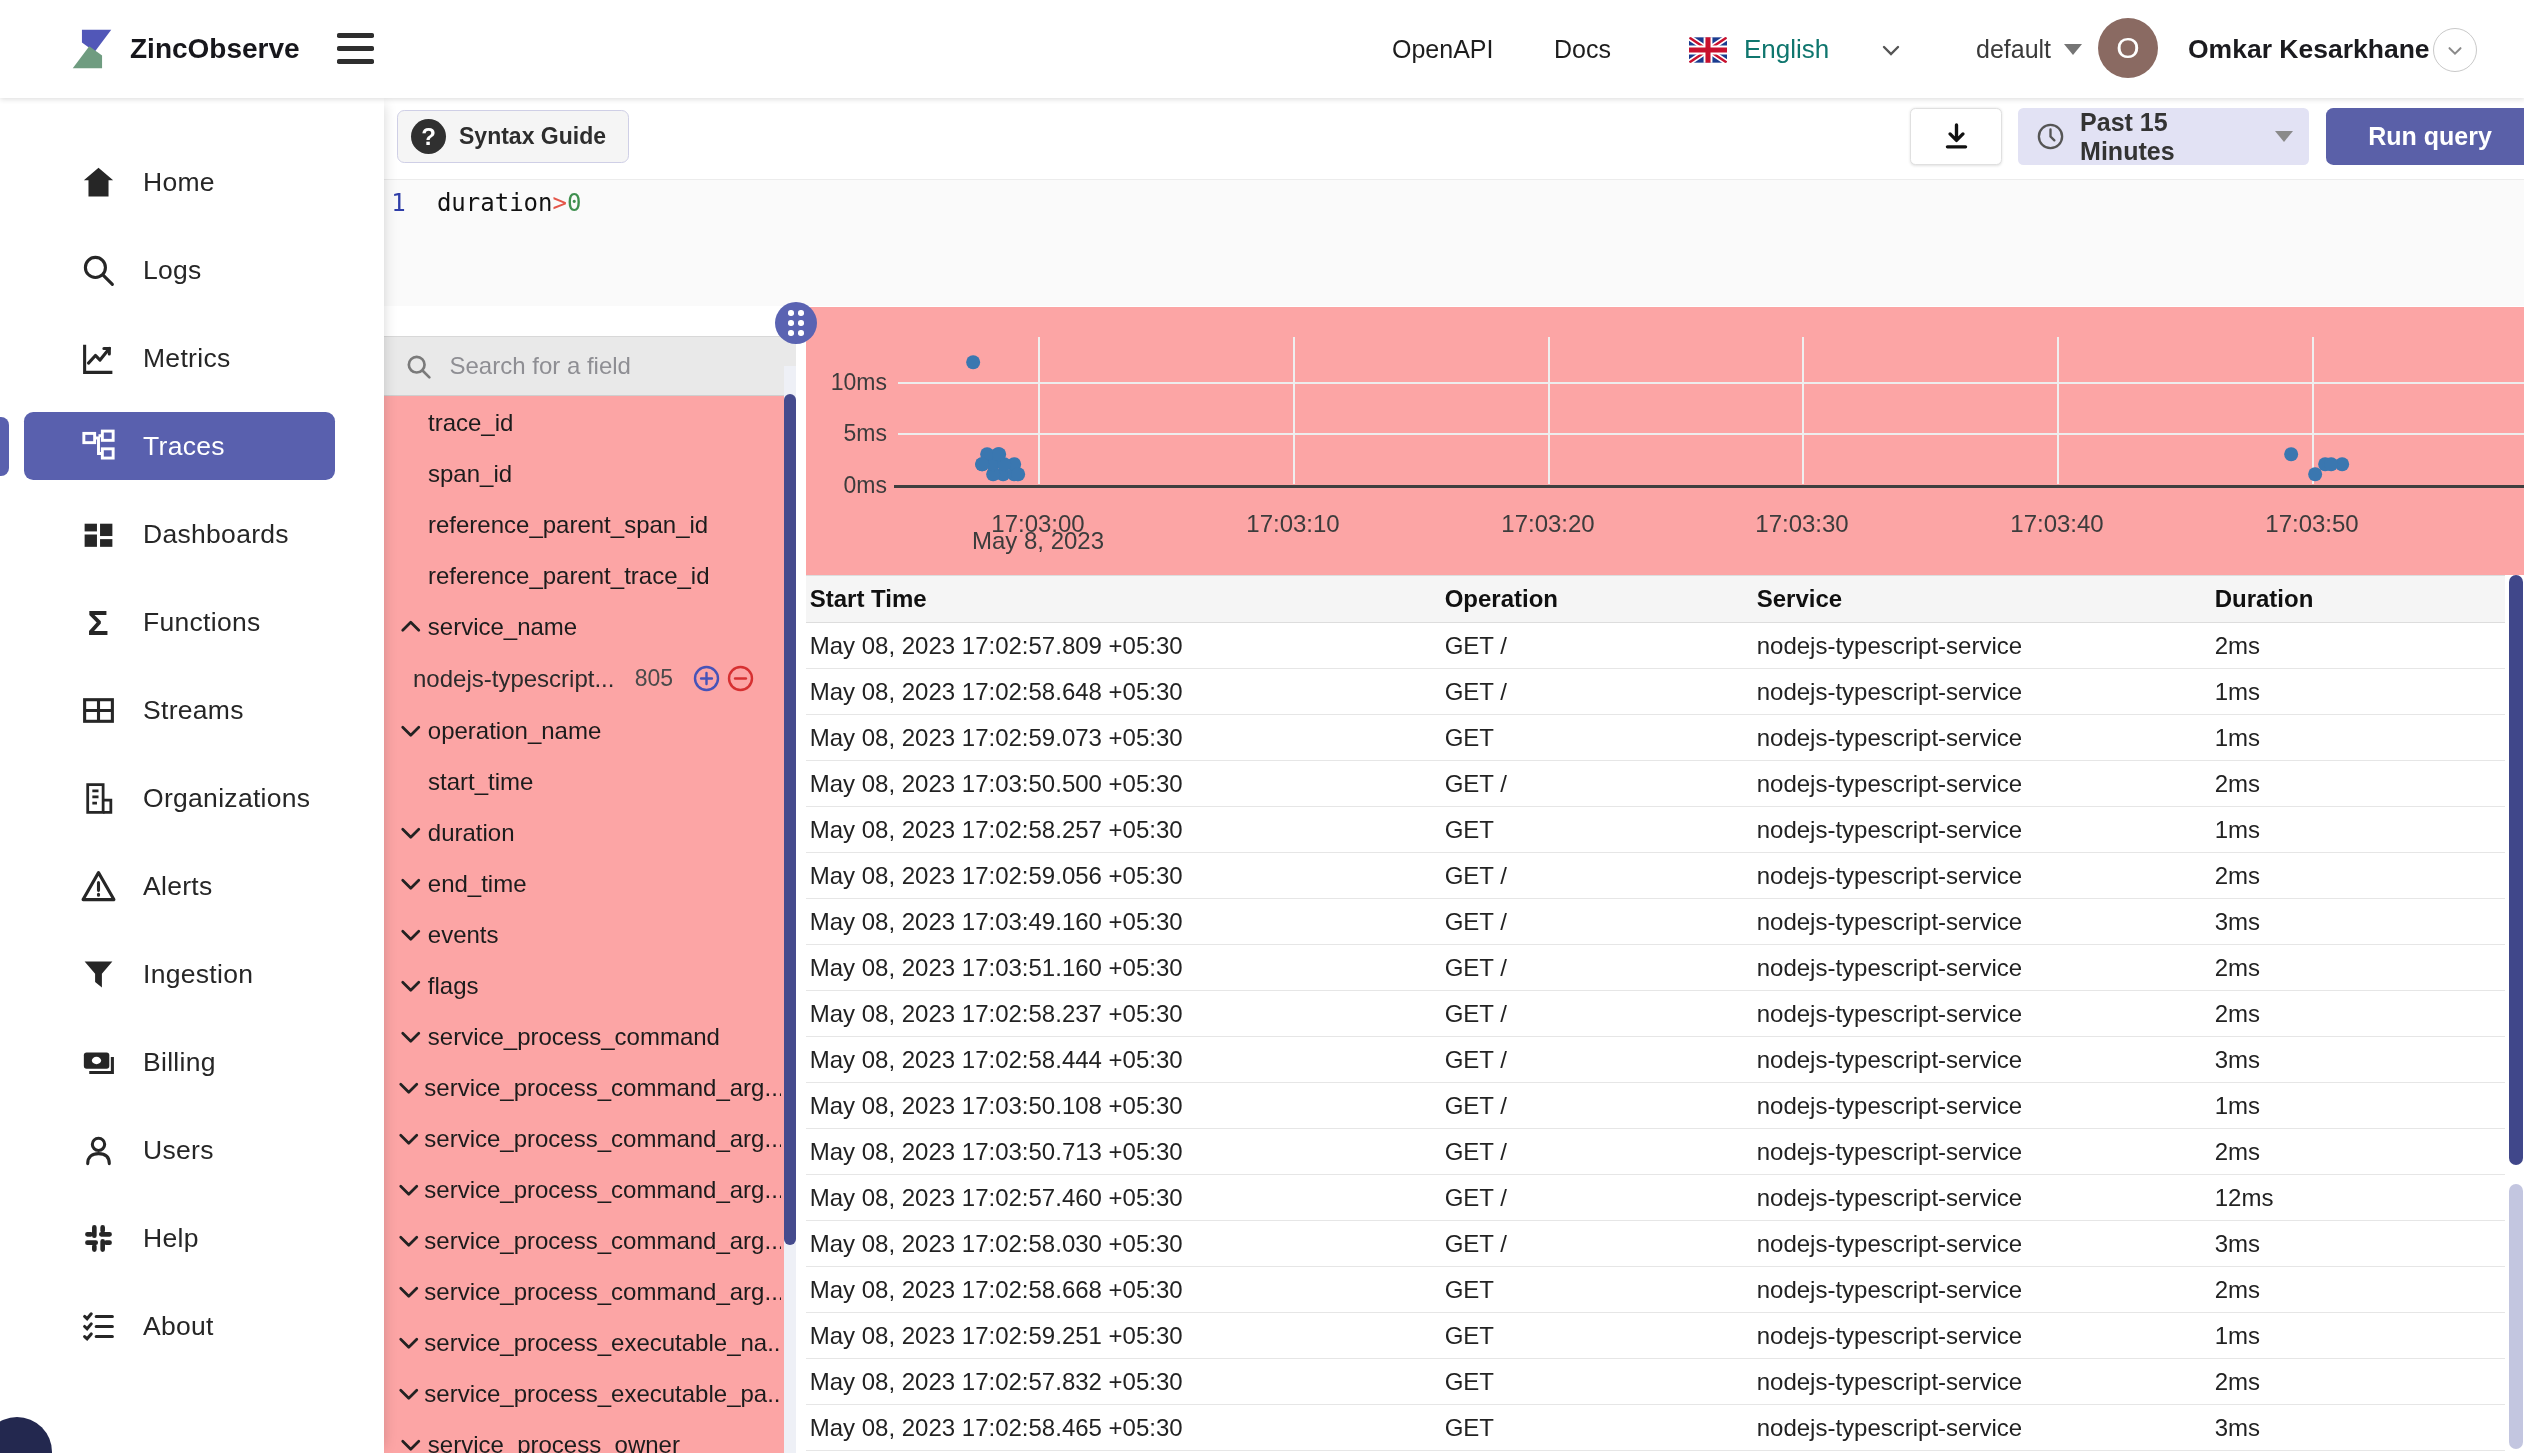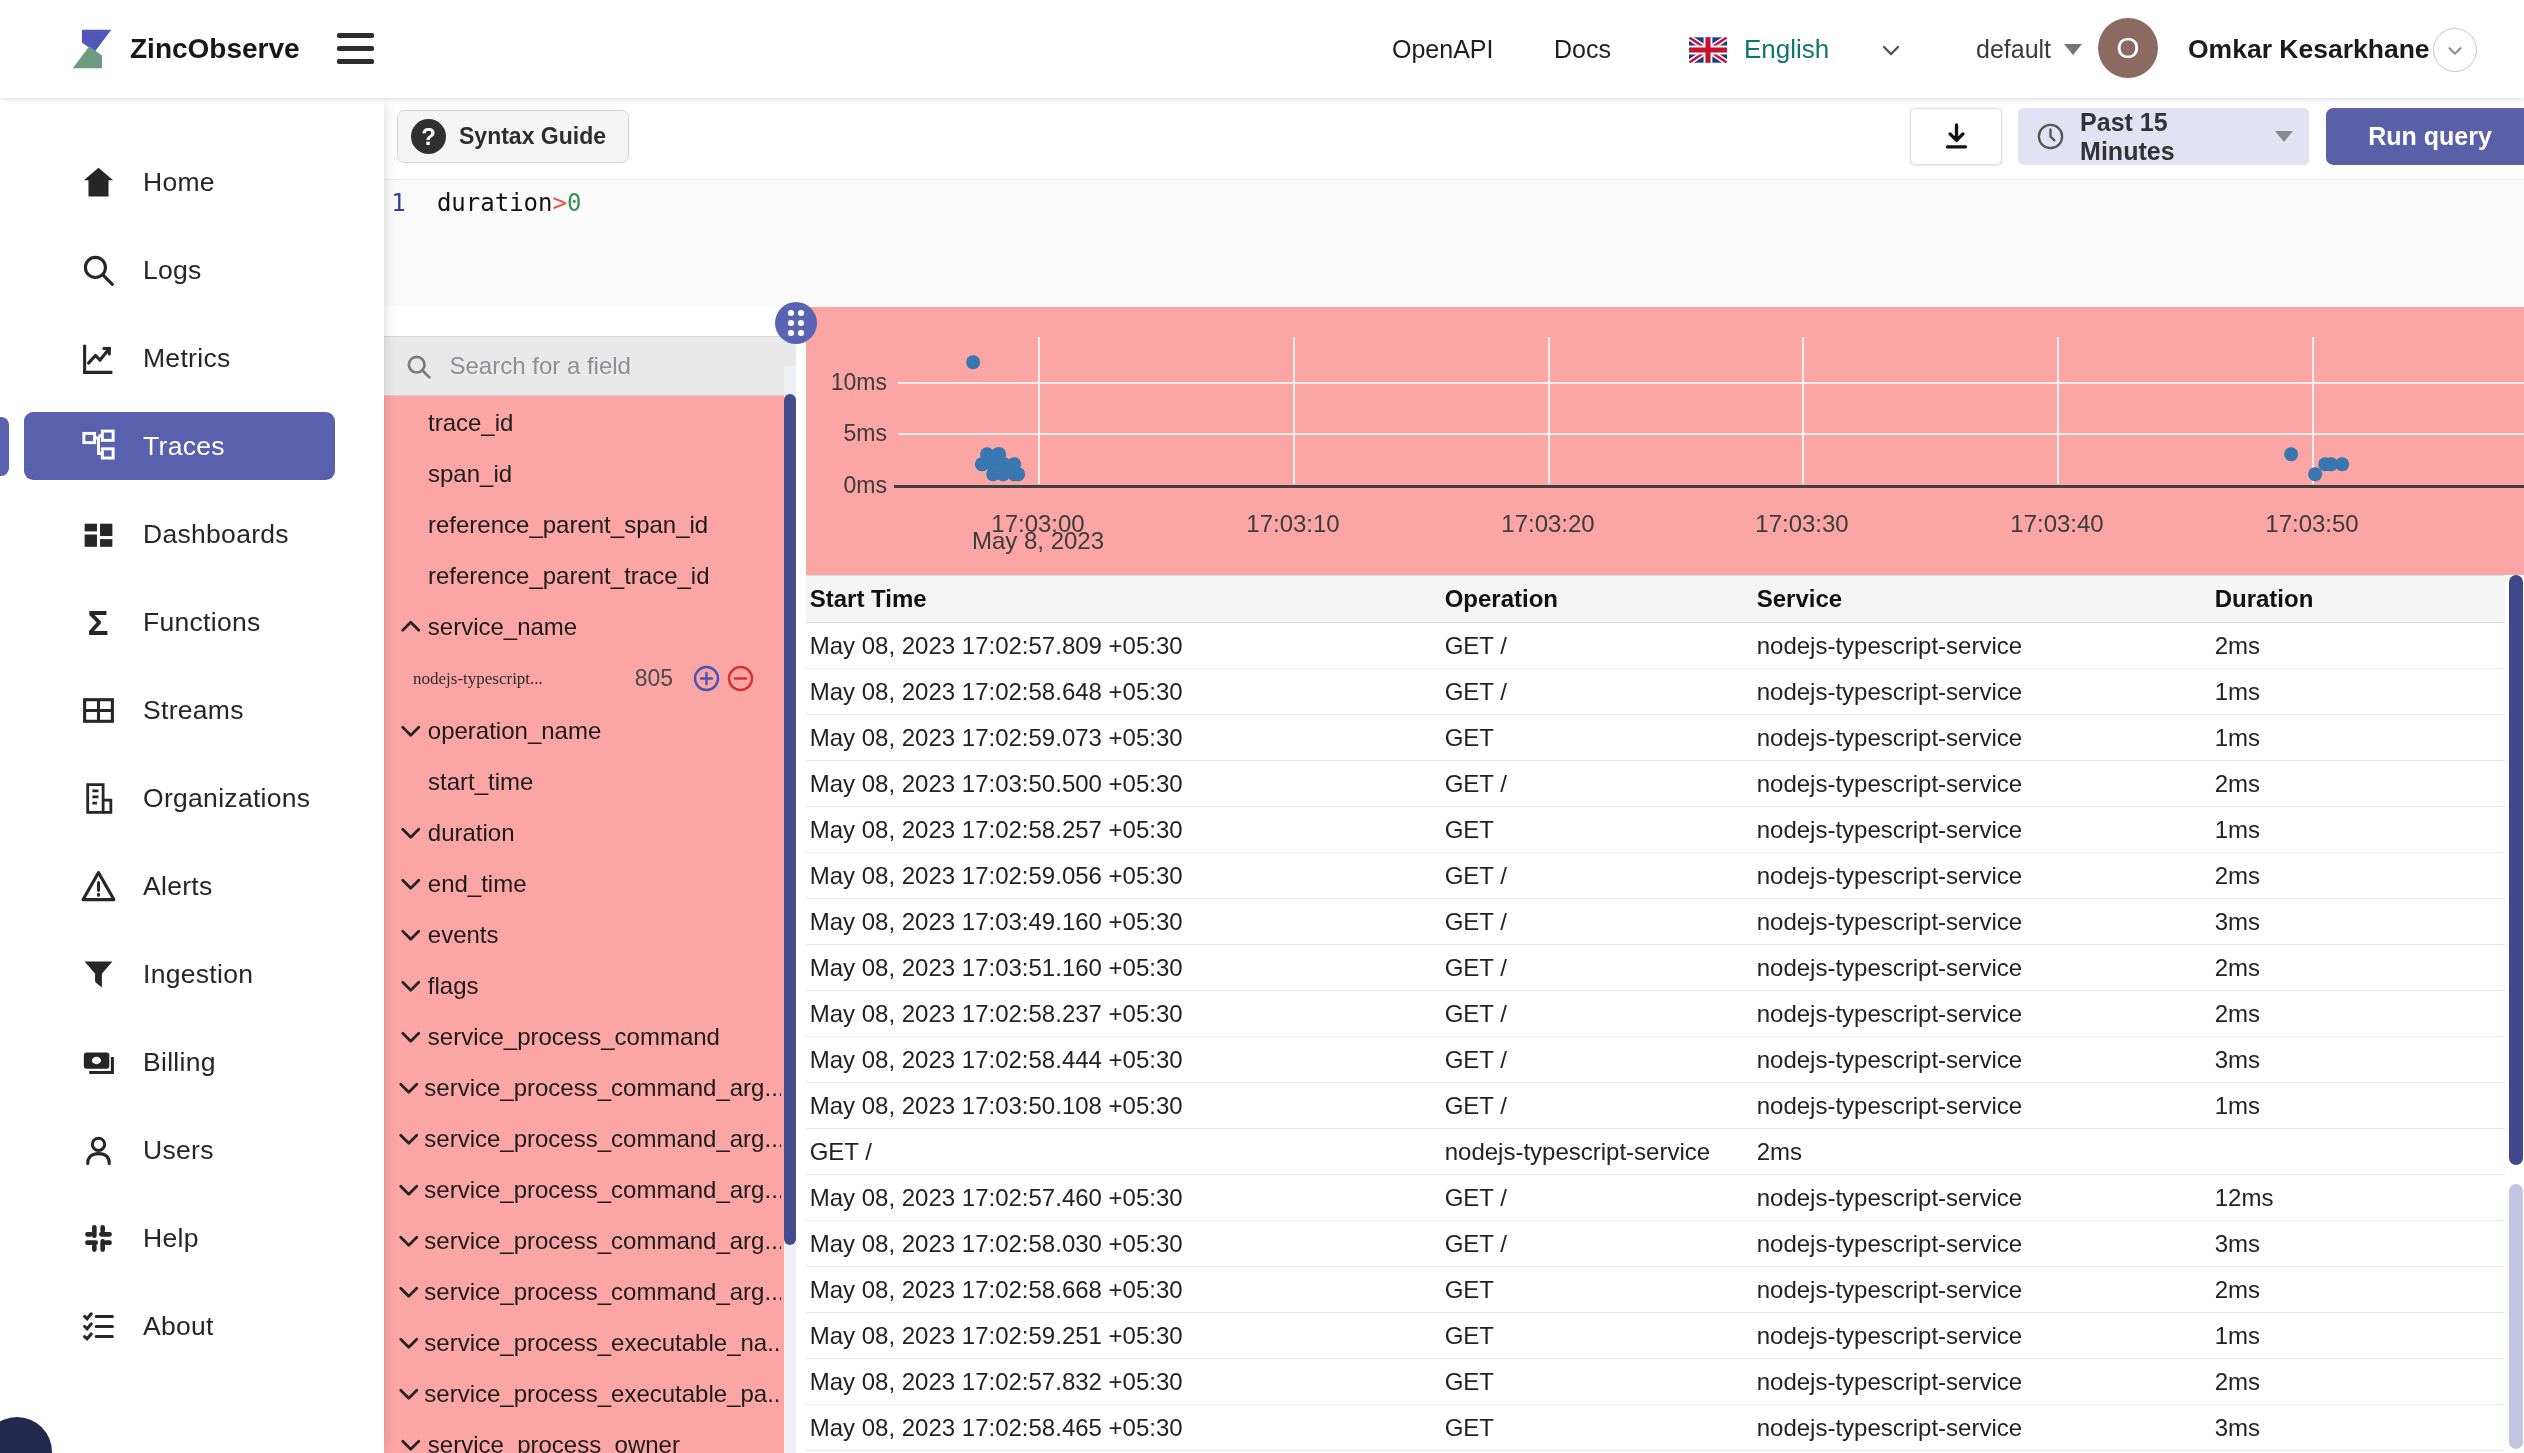--- a/index.html
+++ b/index.html
@@ -77,21 +77,21 @@
                   display:flex; align-items:center; padding-left:20px; gap:16.5px; }
   .field-search input { border:none; outline:none; background:transparent; font-size:24px; color:#333;
                         font-family:"Liberation Sans",sans-serif; width:275px; }
   .field-search input::placeholder { color:#8e8e93; }
   .field-list { position:absolute; top:60px; left:0; right:14.6px; bottom:0; overflow:hidden; }
   .field-row { height:51px; display:flex; align-items:center; padding-left:11px; cursor:pointer; }
   .chev-box { width:31px; height:31px; display:flex; align-items:center; justify-content:center; }
   .field-label { font-size:24px; color:#1c1c1c; margin-left:1.8px; white-space:nowrap; }
   .field-row.no-chev .field-label { margin-left:33px; }
   .field-child { height:53px; display:flex; align-items:center; padding-left:29px; }
-  .child-label { font-size:17px; color:#2b2b2b; width:203px; white-space:nowrap; overflow:hidden;font-family:Liberation Serif, serif; }
+  .child-label { font-size:24px; color:#2b2b2b; width:203px; white-space:nowrap; overflow:hidden; }
   .child-count { font-size:23px; color:#4a4a4a; width:57px; text-align:right; margin-right:13px; }
   .mini-btn { width:29px; height:29px; border-radius:50%; display:flex; align-items:center;
               justify-content:center; cursor:pointer; margin-left:5.5px; }
   .fields-scroll { position:absolute; left:784px; top:366px; bottom:0; width:12px; background:#eef0f6; z-index:12; }
   .fields-thumb { position:absolute; left:784px; top:394px; width:12px; height:851px; background:#454b8d;
                   border-radius:6.4px; z-index:13; }
 
   
   .split-handle { position:absolute; left:775px; top:302px; width:42px; height:42px; border-radius:50%;
                   background:#5a63b2; z-index:25; display:flex; align-items:center; justify-content:center; cursor:col-resize; }
@@ -651,20 +651,21 @@
           <span>nodejs-typescript-service</span>
           <span>3ms</span>
         </div>
         <div class="t-row">
           <span>May 08, 2023 17:03:50.108 +05:30</span>
           <span>GET /</span>
           <span>nodejs-typescript-service</span>
           <span>1ms</span>
         </div>
         <div class="t-row">
+          <span>May 08, 2023 17:03:50.713 +05:30</span>
           <span>GET /</span>
           <span>nodejs-typescript-service</span>
           <span>2ms</span>
         </div>
         <div class="t-row">
           <span>May 08, 2023 17:02:57.460 +05:30</span>
           <span>GET /</span>
           <span>nodejs-typescript-service</span>
           <span>12ms</span>
         </div>

